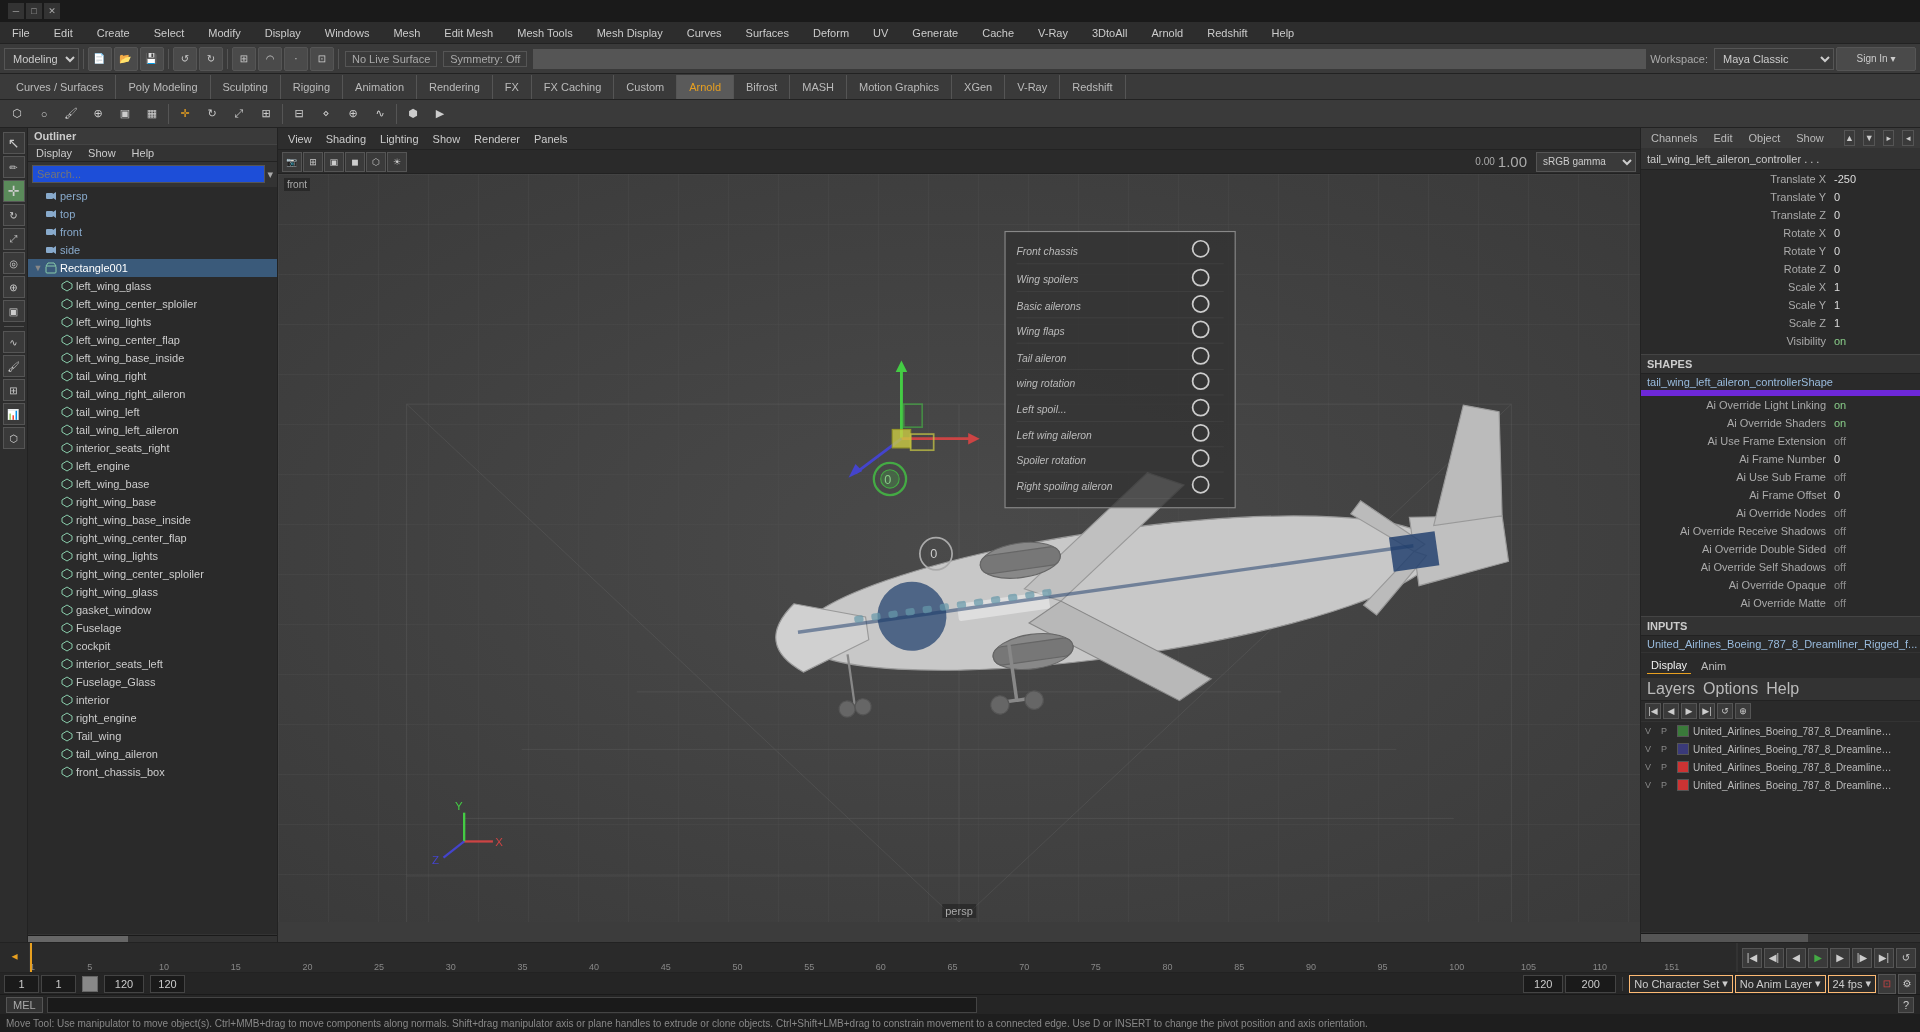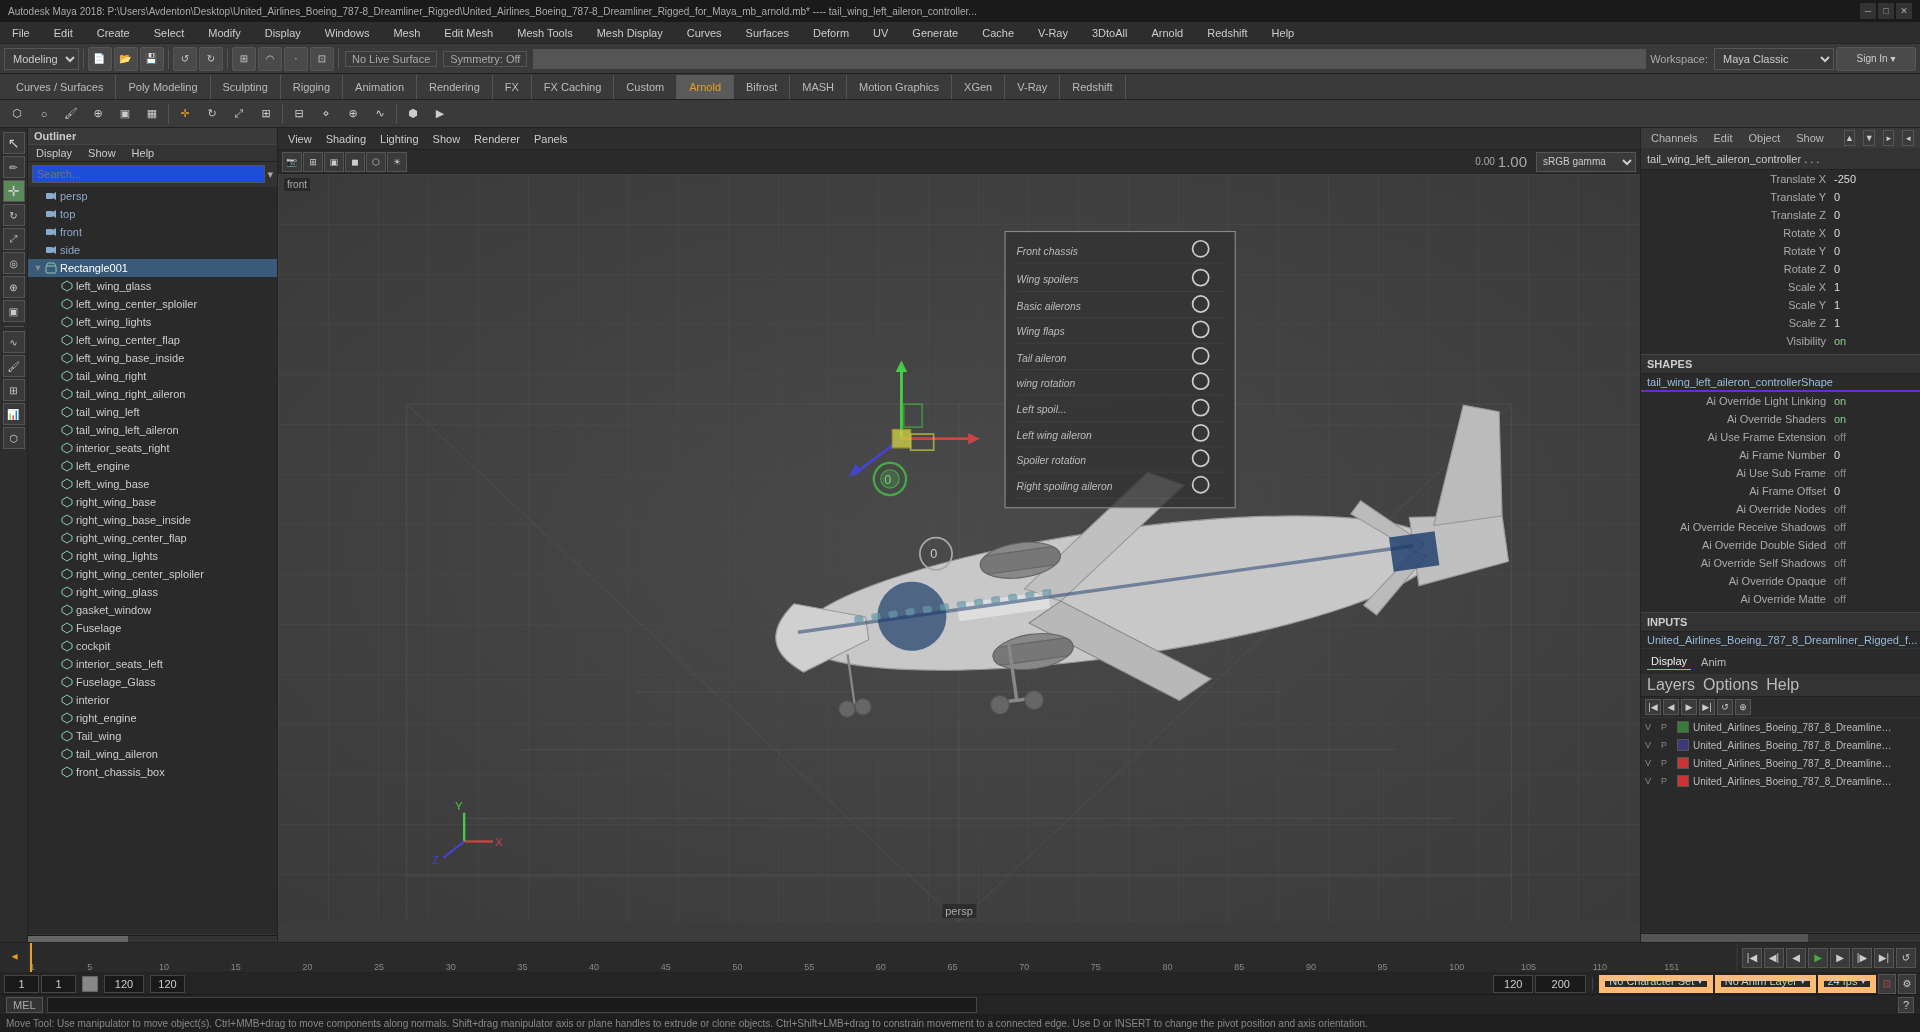--- a/index.html
+++ b/index.html
@@ -212,22 +212,22 @@
       flex: 1; background: #2a2a2a; position: relative; overflow: hidden;
       border-right: 1px solid #333;
     }
     .tl-ruler-bg {
       height: 100%; background: #2a2a2a; display: flex; align-items: center;
       padding: 0 4px;
     }
     .tl-tick { position: absolute; bottom: 0; font-size: 9px; color: #888; }
     .tl-playhead { position: absolute; top: 0; bottom: 0; width: 2px; background: #e8a020; left: 0; }
     .status-dropdown {
-      height: 18px; background: #2a2a2a; border: 6px solid #fdba74; padding: 0 4px;
-      font-size: 11px; color: #ccc; display: flex; align-items: flex-end; gap: 3px; cursor: pointer;
+      height: 18px; background: #2a2a2a; border: 1px solid #fdba74; padding: 0 4px;
+      font-size: 11px; color: #ccc; display: flex; align-items: center; gap: 3px; cursor: pointer;
     }
     .status-input {
       width: 40px; height: 18px; background: #1a1a1a; border: 1px solid #444;
       color: #ccc; font-size: 11px; padding: 0 2px; text-align: center;
     }
 
     
     #frameinputbar {
       height: 22px; background: #252525; display: flex; align-items: center;
       gap: 2px; padding: 0 4px; border-top: 1px solid #222;
@@ -268,21 +268,20 @@
     }
     .symmetry-badge {
       background: #3a3a3a; border: 1px solid #555; padding: 1px 6px;
       font-size: 11px; color: #aaa; margin: 0 2px;
     }
   </style>
 </head>
 <body>
 
 <div id="titlebar">
-  <span class="title">Autodesk Maya 2018: P:\Users\Avdenton\Desktop\United_Airlines_Boeing_787-8_Dreamliner_Rigged\United_Airlines_Boeing_787-8_Dreamliner_Rigged_for_Maya_mb_arnold.mb* ---- tail_wing_left_aileron_controller...</span>
   <div class="win-controls">
     <button class="win-btn">─</button>
     <button class="win-btn">□</button>
     <button class="win-btn close">✕</button>
   </div>
 </div>
 
 <div id="menubar">
 <div class="menu-item">File</div>
     <div class="menu-item">Edit</div>
@@ -996,21 +995,21 @@
           <div class="attr-label">Scale Z</div>
           <div class="attr-value">1</div>
         </div>
         <div class="attr-row">
           <div class="attr-label">Visibility</div>
           <div class="attr-value attr-value-on">on</div>
         </div>
       </div>
 
     <div class="section-header">SHAPES</div>
-    <div style="padding: 2px 6px; font-size:11px; color:#99bbdd; border-bottom:2px solid #6d28d9;">tail_wing_left_aileron_controllerShape</div>
+    <div style="padding: 2px 6px; font-size:11px; color:#99bbdd; border-bottom:6px solid #6d28d9;">tail_wing_left_aileron_controllerShape</div>
 
     <div>
     <div class="attr-row">
           <div class="attr-label">Ai Override Light Linking</div>
           <div class="attr-value attr-value-on">on</div>
         </div>
         <div class="attr-row">
           <div class="attr-label">Ai Override Shaders</div>
           <div class="attr-value attr-value-on">on</div>
         </div>

